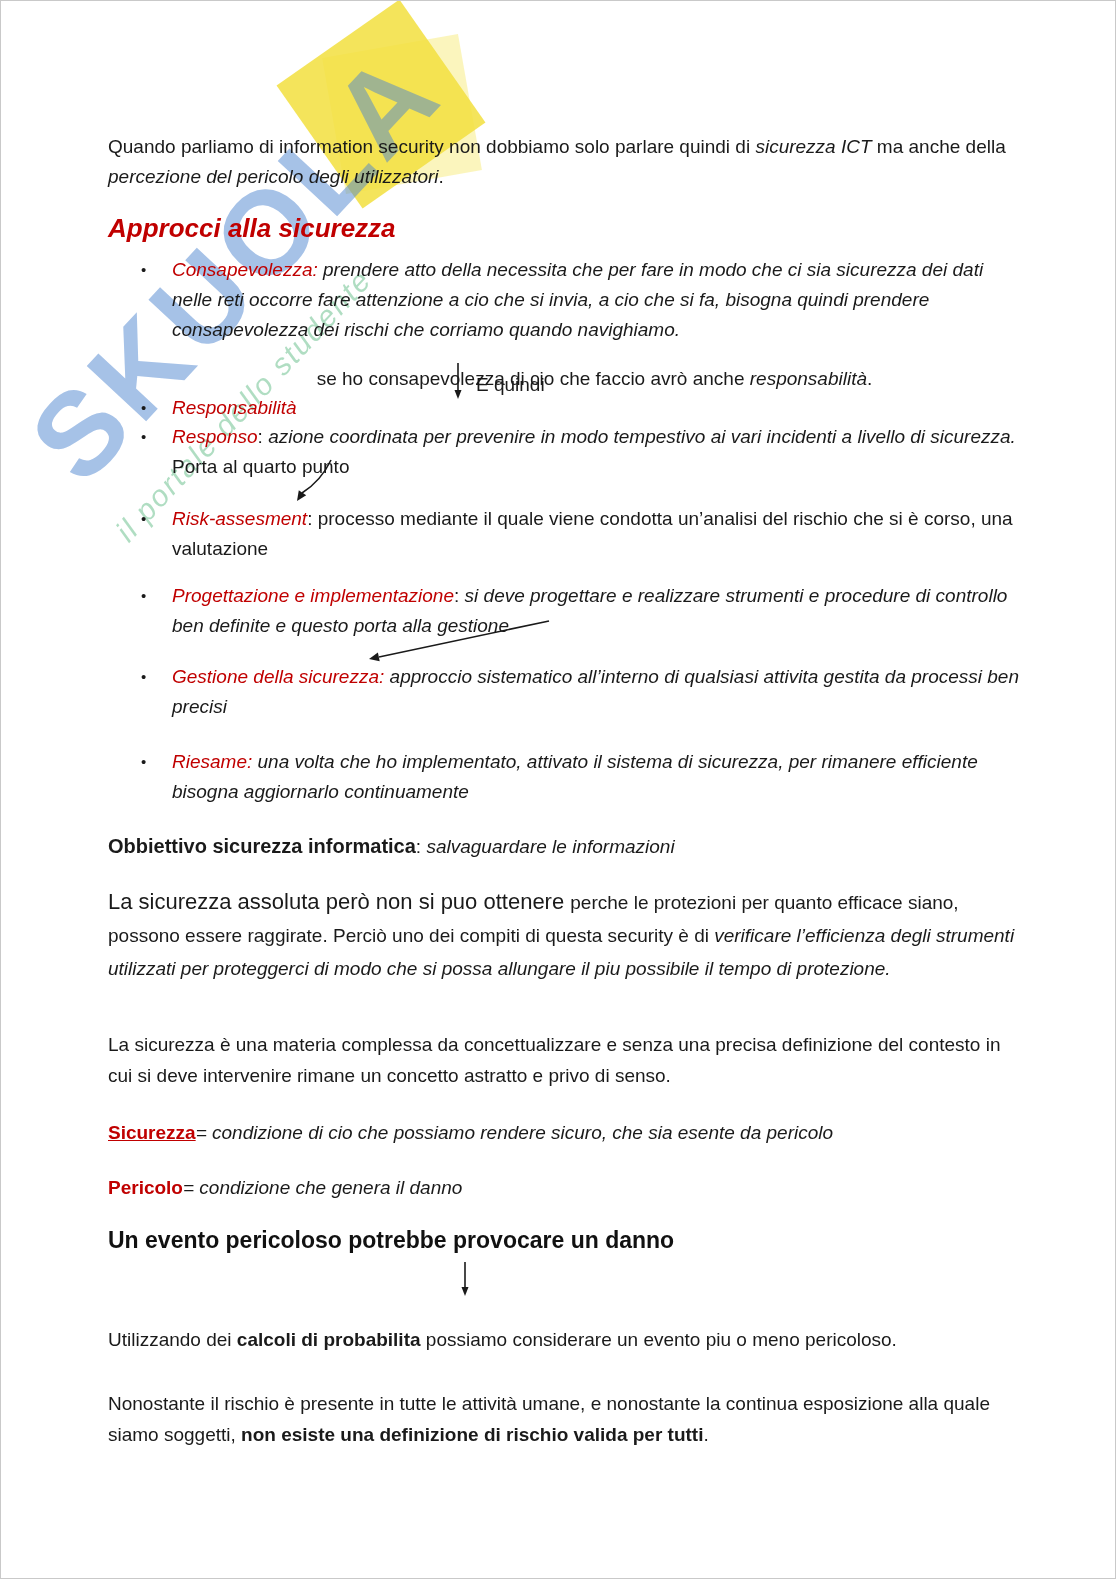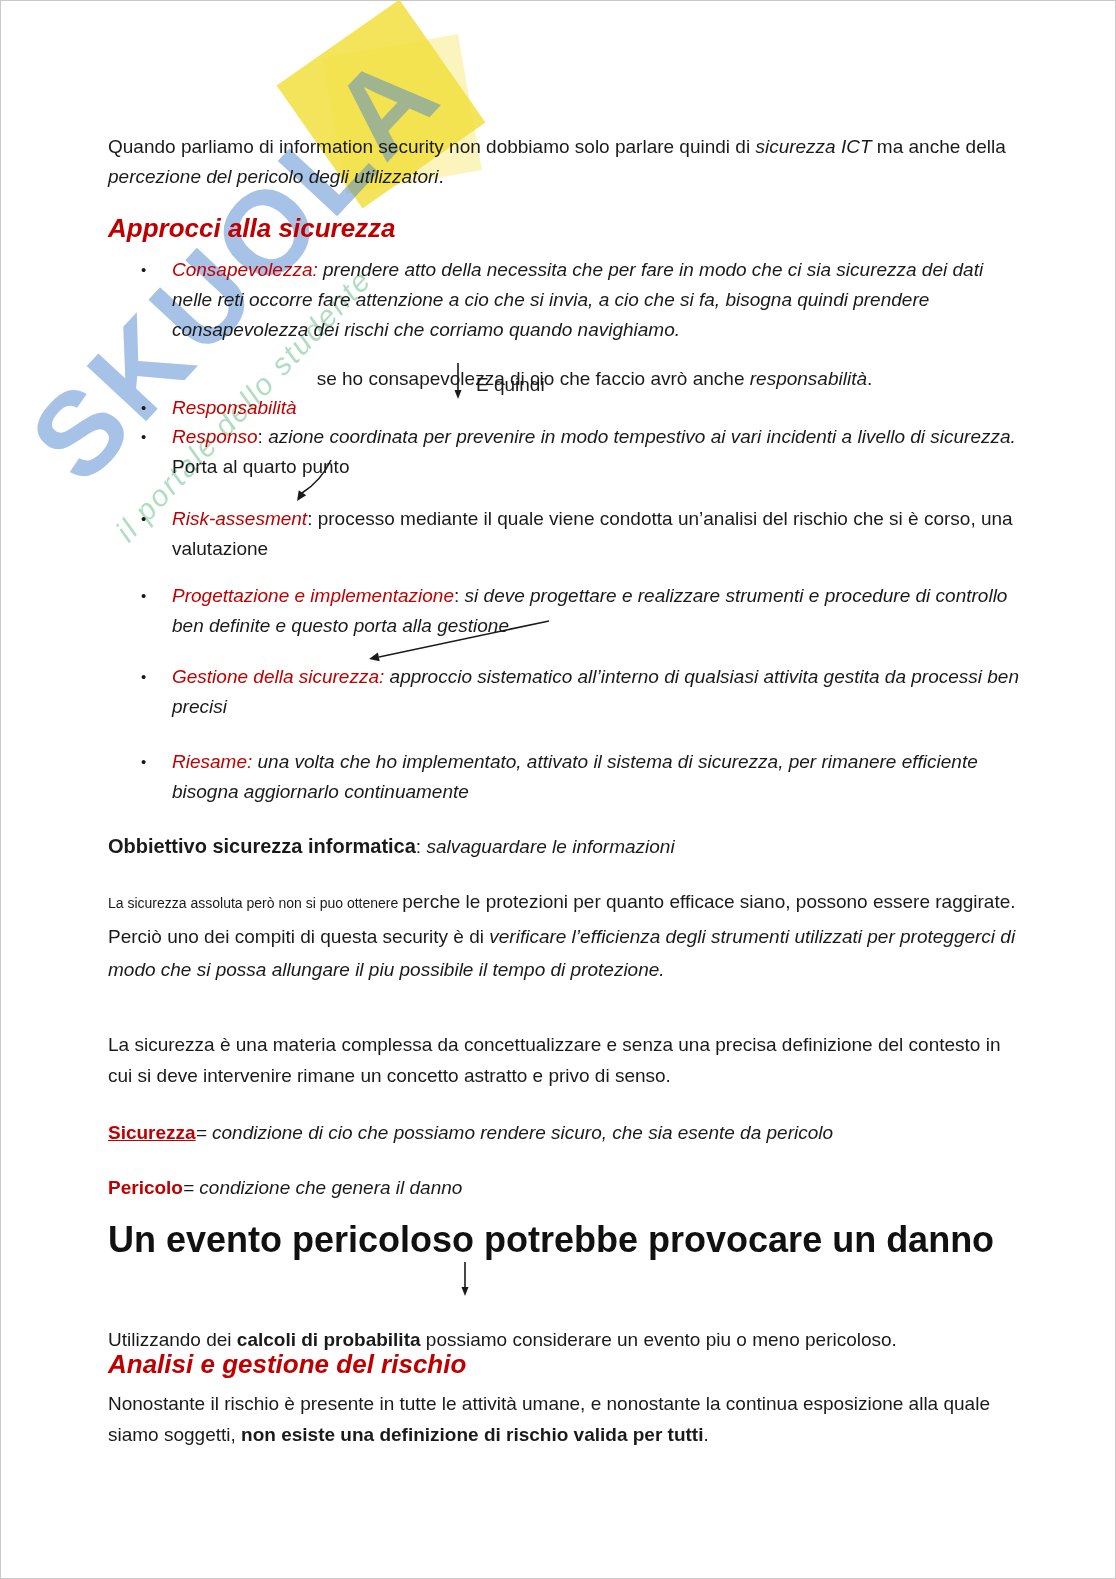--- a/index.html
+++ b/index.html
@@ -33,23 +33,23 @@
     transform:rotate(-47deg); transform-origin:0 0;
     white-space:nowrap;
   }
   
   .blk { position:absolute; z-index:1; font-size:19px; line-height:30px; }
   .i { font-style:italic; }
   .b { font-weight:bold; }
   .u { text-decoration:underline; }
   .red { color:var(--accent,#c00000); }
   .section-title { font-size:26px; font-weight:bold; font-style:italic; color:var(--accent,#c00000); }
-  .event-h { font-size:36px; font-weight:bold; line-height:34px; color:#111; }
+  .event-h { font-size:23px; font-weight:bold; line-height:34px; color:#111; }
   .obj-b { font-size:20px; font-weight:bold; }
-  .big-lead { font-size:14px; }
+  .big-lead { font-size:22px; }
   .lh31 { line-height:31px; }
   .lh33 { line-height:33px; }
   .bullet { display:flex; }
   .dot { flex:none; width:31px; font-size:15px; line-height:30px; }
   .dot::before { content:"\2022"; }
   .bt { flex:1; }
   .arrow-equindi { display:flex; align-items:flex-end; gap:11px;margin-top:28px; }
   svg.conn { position:absolute; z-index:1; overflow:visible; }
 </style>
 </head>
@@ -135,17 +135,16 @@
 
   <h1 class="blk event-h" style="left:107px; top:1222px; width:905px;">Un evento pericoloso potrebbe provocare un danno</h1>
 
   <svg class="conn" style="left:459px; top:1260px;" width="12" height="38">
     <line x1="5" y1="1" x2="5" y2="27" stroke="#1a1a1a" stroke-width="1.6"></line>
     <polygon points="1.5,26 8.5,26 5,35" fill="#1a1a1a"></polygon>
   </svg>
 
   <p class="blk" style="left:107px; top:1296px; width:905px;margin-top:28px;"><span>Utilizzando dei </span><span class="b">calcoli di probabilita</span><span> possiamo considerare un evento piu o meno pericoloso.</span></p>
 
-  <h2 class="blk section-title" style="left:107px; top:1348px;">Analisi e gestione del rischio</h2>
 
   <p class="blk lh31" style="left:107px; top:1387px; width:905px;"><span>Nonostante il rischio è presente in tutte le attività umane, e nonostante la continua esposizione alla quale siamo soggetti, </span><span class="b">non esiste una definizione di rischio valida per tutti</span><span>.</span></p>
 
 </div>
 
 </body></html>

